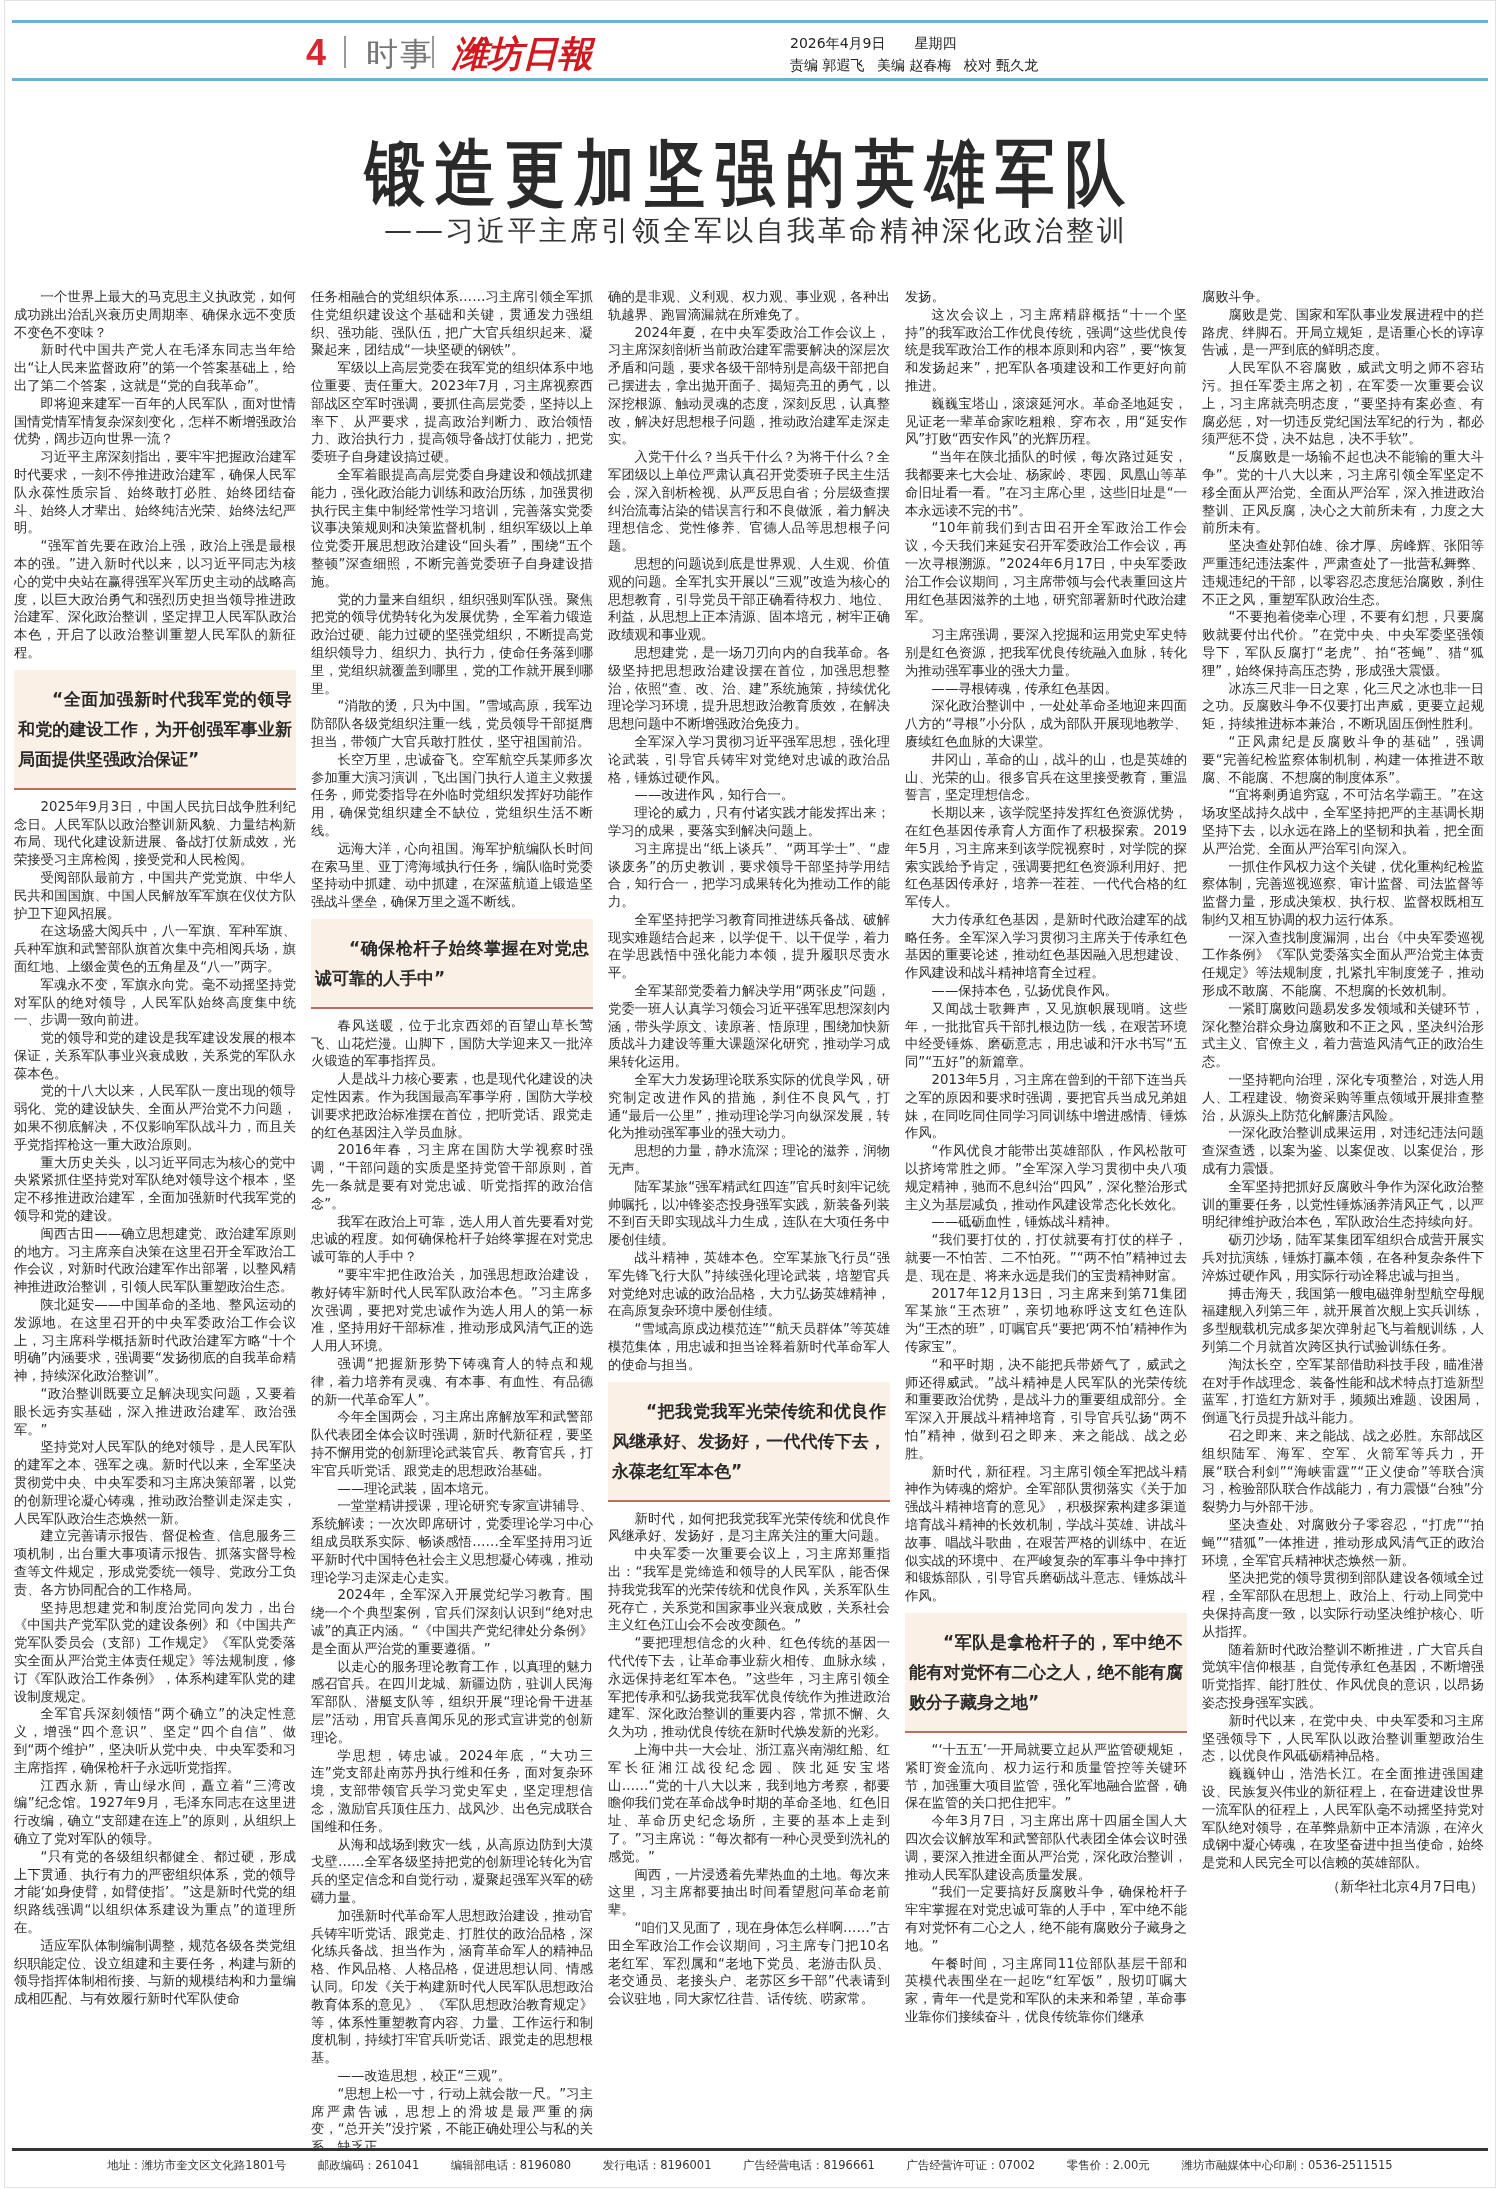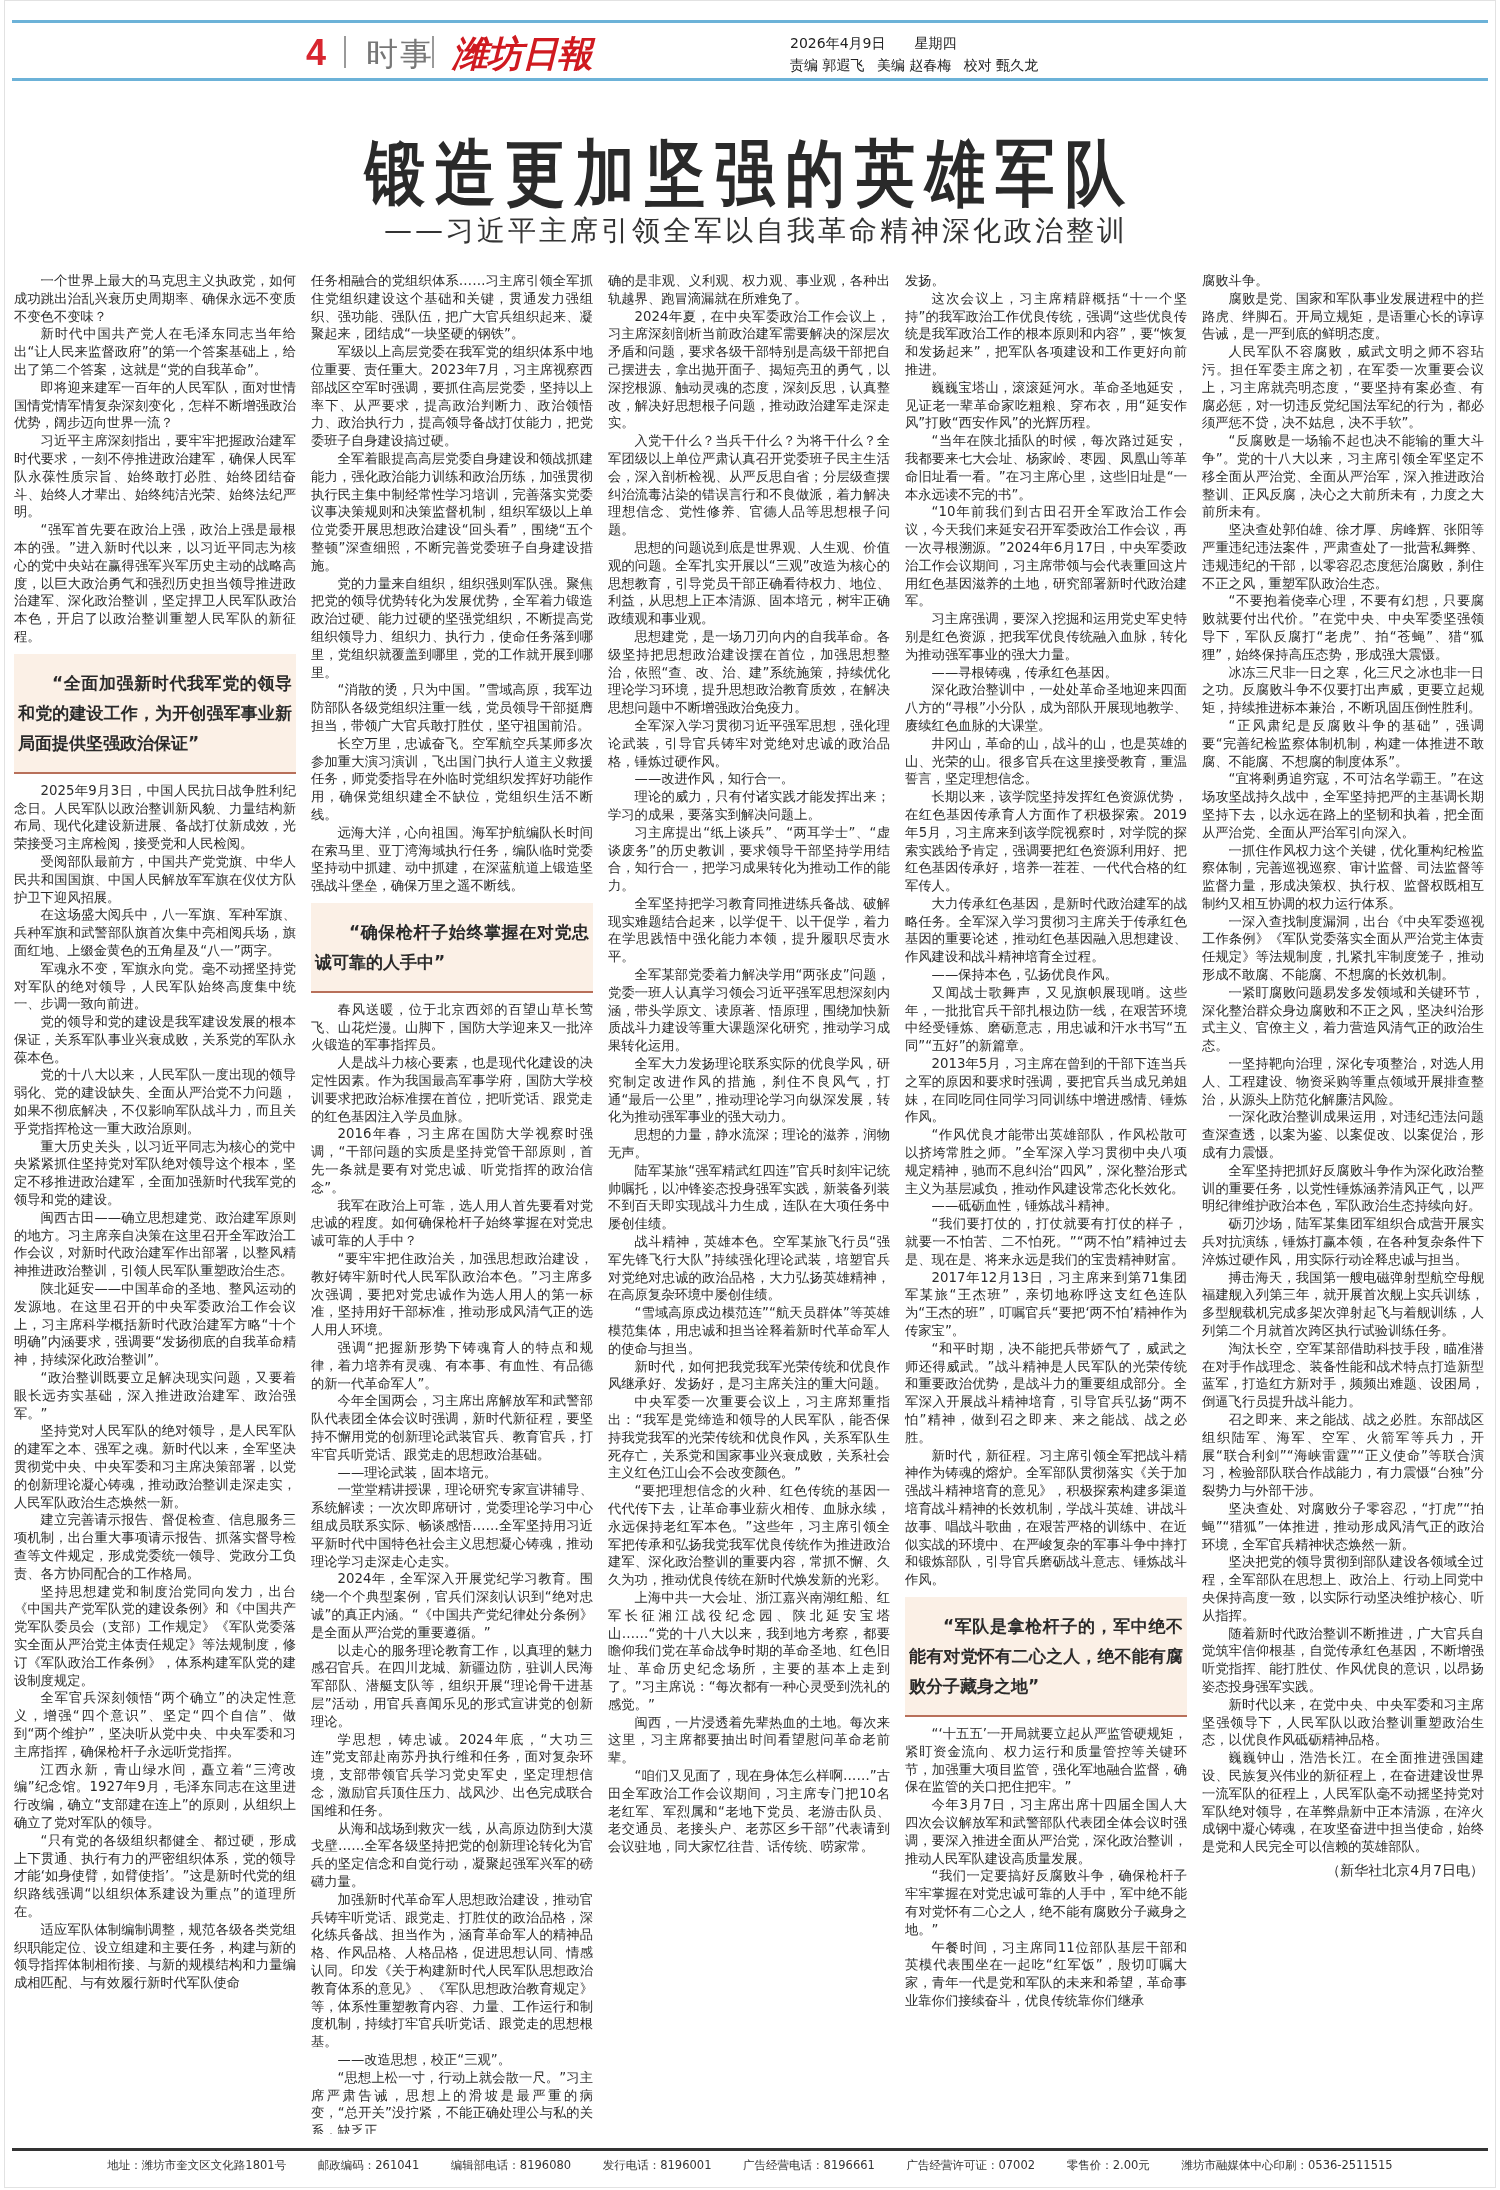--- a/index.html
+++ b/index.html
@@ -22,21 +22,21 @@
   .mast-meta .date { display: inline-block; width: 120px; }
   .mast-meta .staff span { margin-right: 8px; }
   
   .headline { position: absolute; left: 0; top: 126px; width: 1500px; text-align: center;
               font-family: "DejaVu Serif", "Liberation Serif", serif; font-size: 60px; font-weight: bold;
               letter-spacing: 10px; color: #2a2a2a; transform: scaleY(1.2); transform-origin: top; }
   .subhead { position: absolute; left: 6px; top: 212px; width: 1500px; text-align: center;
              font-family: "DejaVu Sans", sans-serif; font-size: 28px; color: #333; letter-spacing: 3px; }
   
   .cols { position: absolute; left: 14px; top: 272px; width: 1472px; height: 1862px; }
-  .col { position: absolute; top: 0; width: 282px; height: 1862px; overflow: hidden;
+  .col { position: absolute; top: 16px; width: 282px; height: 1862px; overflow: hidden;
          font-size: 13.3px; line-height: 17.8px; color: #2c2c2c; text-align: justify; }
   .col p { margin: 0; text-indent: 2em; }
   .col p.noindent { text-indent: 0; }
   .pull { background: #fbf0e6; border-bottom: 2px solid #b8705a; margin: 8px 0 8px 0; padding: 14px 4px;
           font-size: 17px; line-height: 30px; color: #2a2a2a; text-indent: 2em; font-weight: bold; }
   .dateline { text-align: right; font-size: 14px; margin-top: 6px; }
   
   .foot-line { position: absolute; left: 12px; top: 2148px; width: 1476px; height: 3px; background: #333; }
   .footer { position: absolute; left: 0; top: 2158px; width: 1500px; text-align: center;
             font-size: 11.5px; color: #333; }
@@ -133,20 +133,21 @@
       <p class="">——改进作风，知行合一。</p>
       <p class="">理论的威力，只有付诸实践才能发挥出来；学习的成果，要落实到解决问题上。</p>
       <p class="">习主席提出“纸上谈兵”、“两耳学士”、“虚谈废务”的历史教训，要求领导干部坚持学用结合，知行合一，把学习成果转化为推动工作的能力。</p>
       <p class="">全军坚持把学习教育同推进练兵备战、破解现实难题结合起来，以学促干、以干促学，着力在学思践悟中强化能力本领，提升履职尽责水平。</p>
       <p class="">全军某部党委着力解决学用“两张皮”问题，党委一班人认真学习领会习近平强军思想深刻内涵，带头学原文、读原著、悟原理，围绕加快新质战斗力建设等重大课题深化研究，推动学习成果转化运用。</p>
       <p class="">全军大力发扬理论联系实际的优良学风，研究制定改进作风的措施，刹住不良风气，打通“最后一公里”，推动理论学习向纵深发展，转化为推动强军事业的强大动力。</p>
       <p class="">思想的力量，静水流深；理论的滋养，润物无声。</p>
       <p class="">陆军某旅“强军精武红四连”官兵时刻牢记统帅嘱托，以冲锋姿态投身强军实践，新装备列装不到百天即实现战斗力生成，连队在大项任务中屡创佳绩。</p>
       <p class="">战斗精神，英雄本色。空军某旅飞行员“强军先锋飞行大队”持续强化理论武装，培塑官兵对党绝对忠诚的政治品格，大力弘扬英雄精神，在高原复杂环境中屡创佳绩。</p>
       <p class="">“雪域高原戍边模范连”“航天员群体”等英雄模范集体，用忠诚和担当诠释着新时代革命军人的使命与担当。</p>
+      <div class="pull">“把我党我军光荣传统和优良作风继承好、发扬好，一代代传下去，永葆老红军本色”</div>
       <p class="">新时代，如何把我党我军光荣传统和优良作风继承好、发扬好，是习主席关注的重大问题。</p>
       <p class="">中央军委一次重要会议上，习主席郑重指出：“我军是党缔造和领导的人民军队，能否保持我党我军的光荣传统和优良作风，关系军队生死存亡，关系党和国家事业兴衰成败，关系社会主义红色江山会不会改变颜色。”</p>
       <p class="">“要把理想信念的火种、红色传统的基因一代代传下去，让革命事业薪火相传、血脉永续，永远保持老红军本色。”这些年，习主席引领全军把传承和弘扬我党我军优良传统作为推进政治建军、深化政治整训的重要内容，常抓不懈、久久为功，推动优良传统在新时代焕发新的光彩。</p>
       <p class="">上海中共一大会址、浙江嘉兴南湖红船、红军长征湘江战役纪念园、陕北延安宝塔山……“党的十八大以来，我到地方考察，都要瞻仰我们党在革命战争时期的革命圣地、红色旧址、革命历史纪念场所，主要的基本上走到了。”习主席说：“每次都有一种心灵受到洗礼的感觉。”</p>
       <p class="">闽西，一片浸透着先辈热血的土地。每次来这里，习主席都要抽出时间看望慰问革命老前辈。</p>
       <p class="">“咱们又见面了，现在身体怎么样啊……”古田全军政治工作会议期间，习主席专门把10名老红军、军烈属和“老地下党员、老游击队员、老交通员、老接头户、老苏区乡干部”代表请到会议驻地，同大家忆往昔、话传统、唠家常。</p>
     </div>
   <div class="col" style="left:891px">
       <p class="noindent">发扬。</p>
       <p class="">这次会议上，习主席精辟概括“十一个坚持”的我军政治工作优良传统，强调“这些优良传统是我军政治工作的根本原则和内容”，要“恢复和发扬起来”，把军队各项建设和工作更好向前推进。</p>

